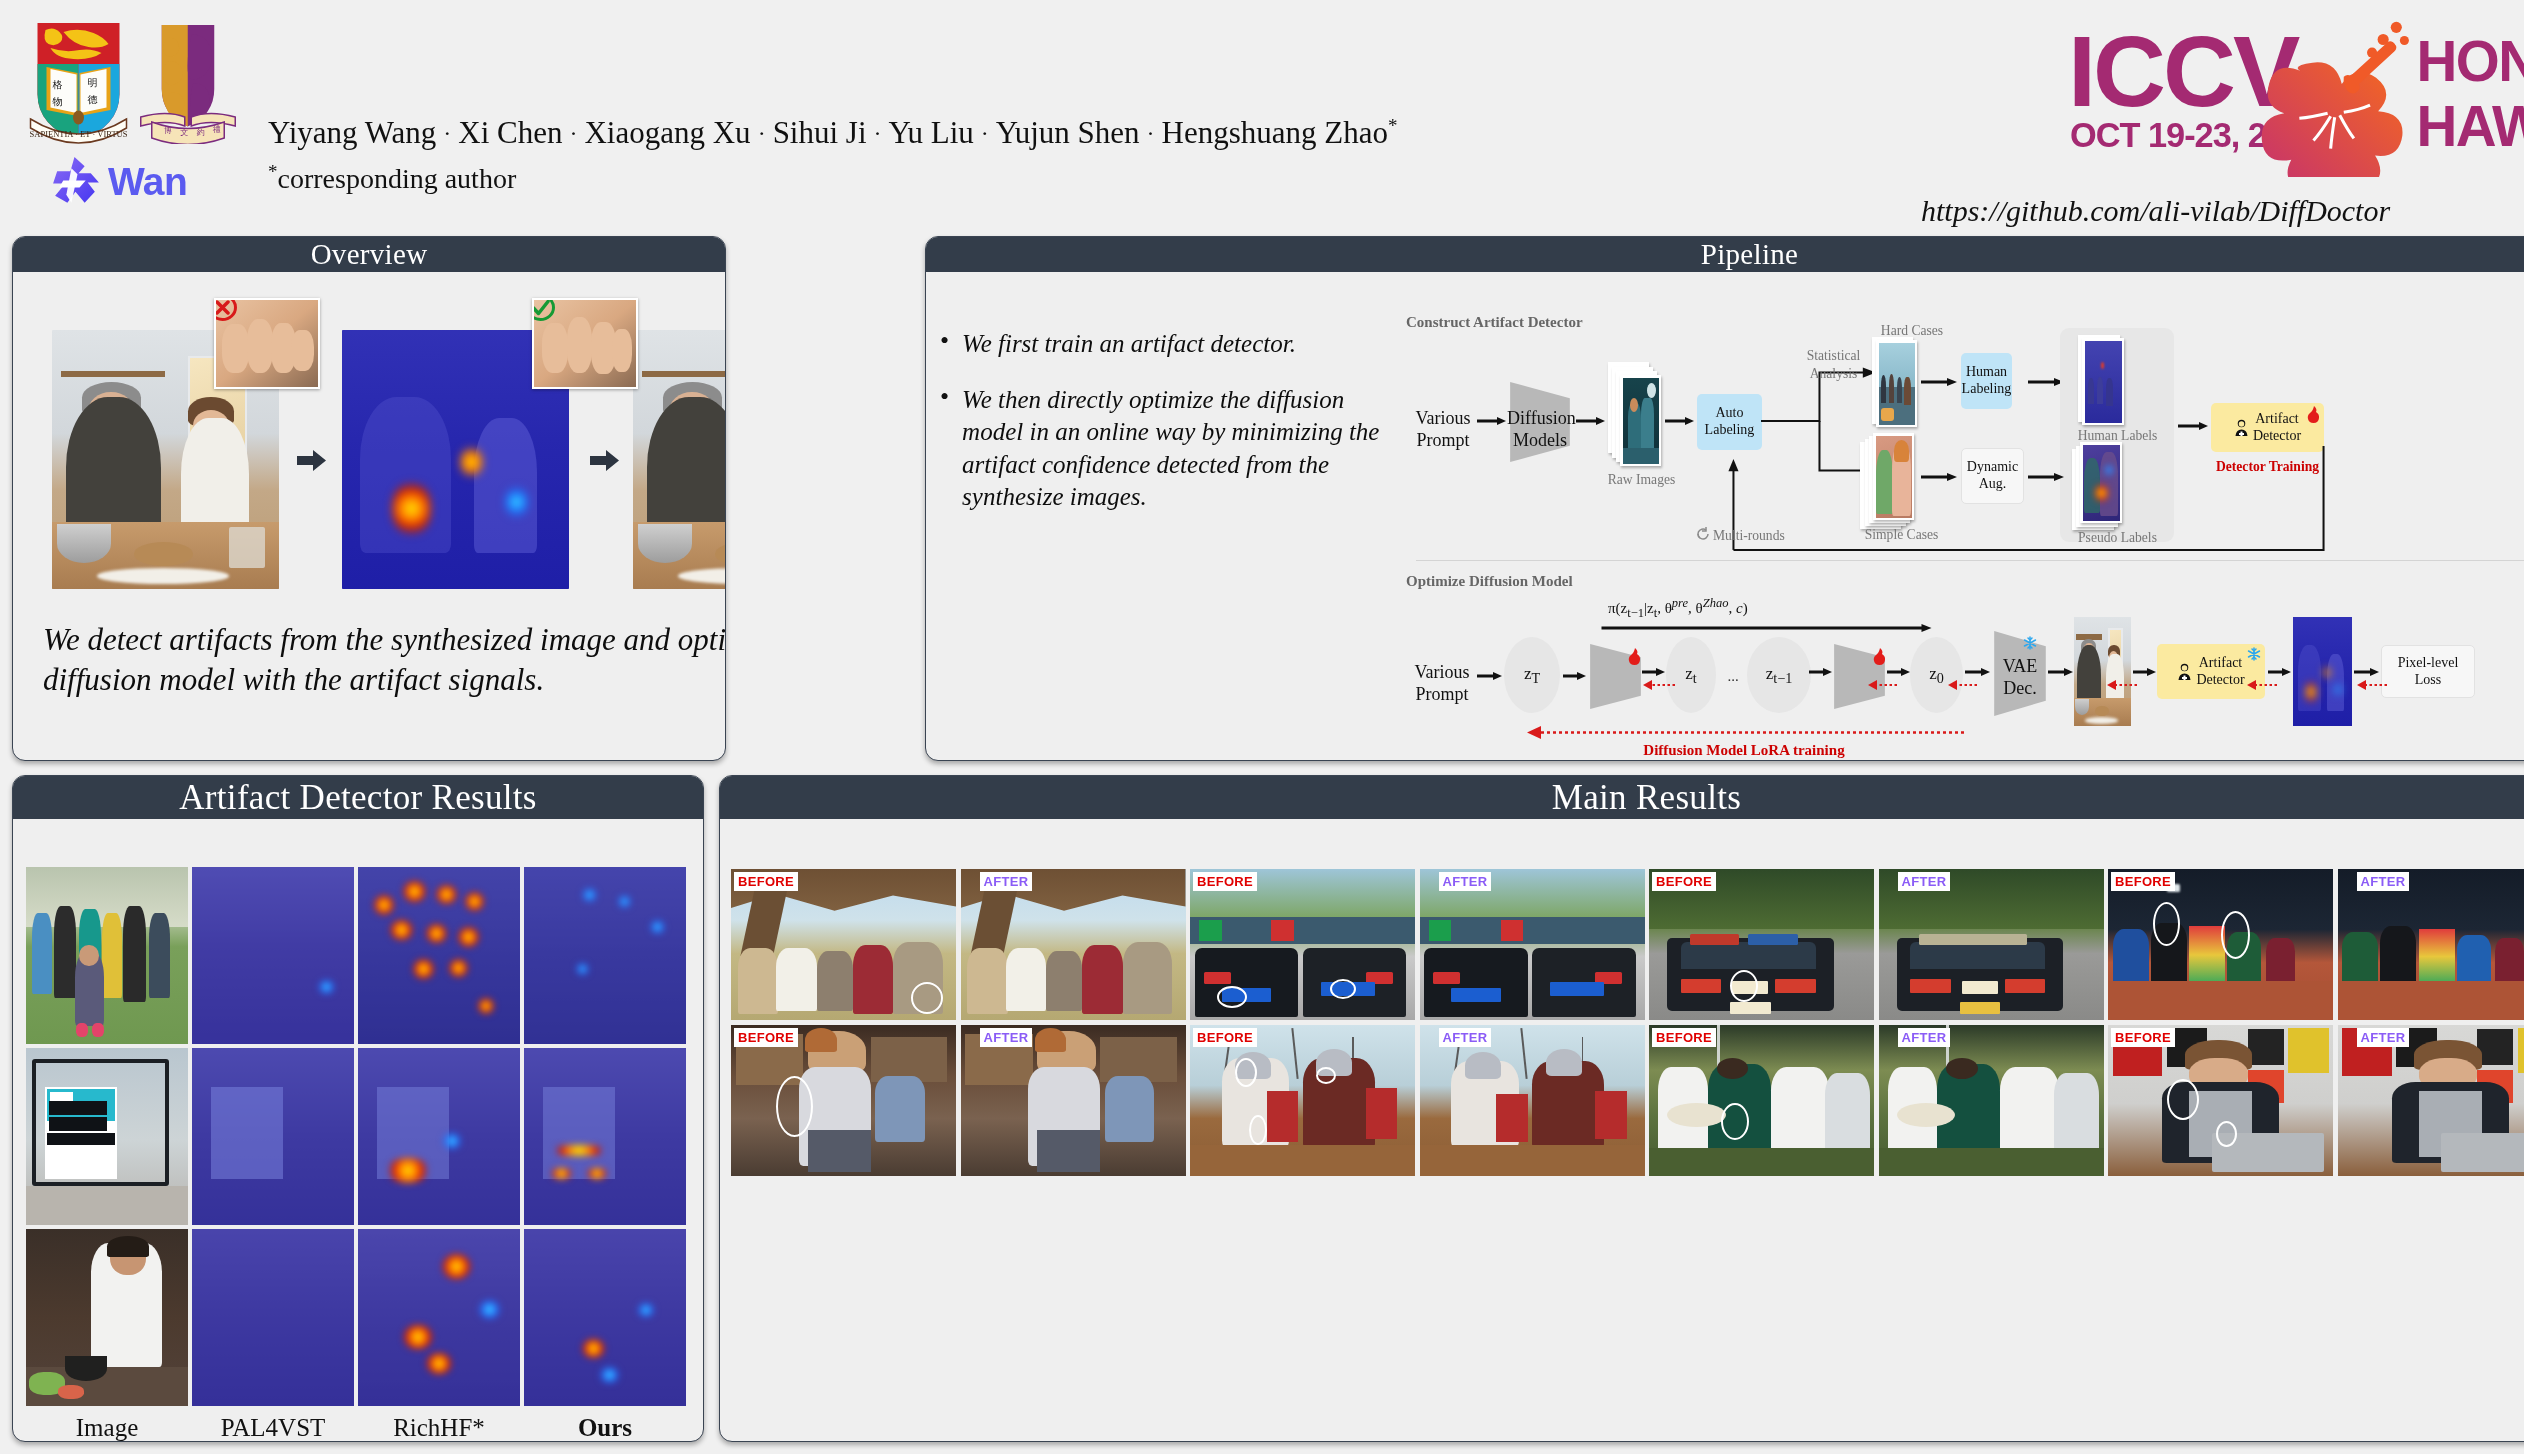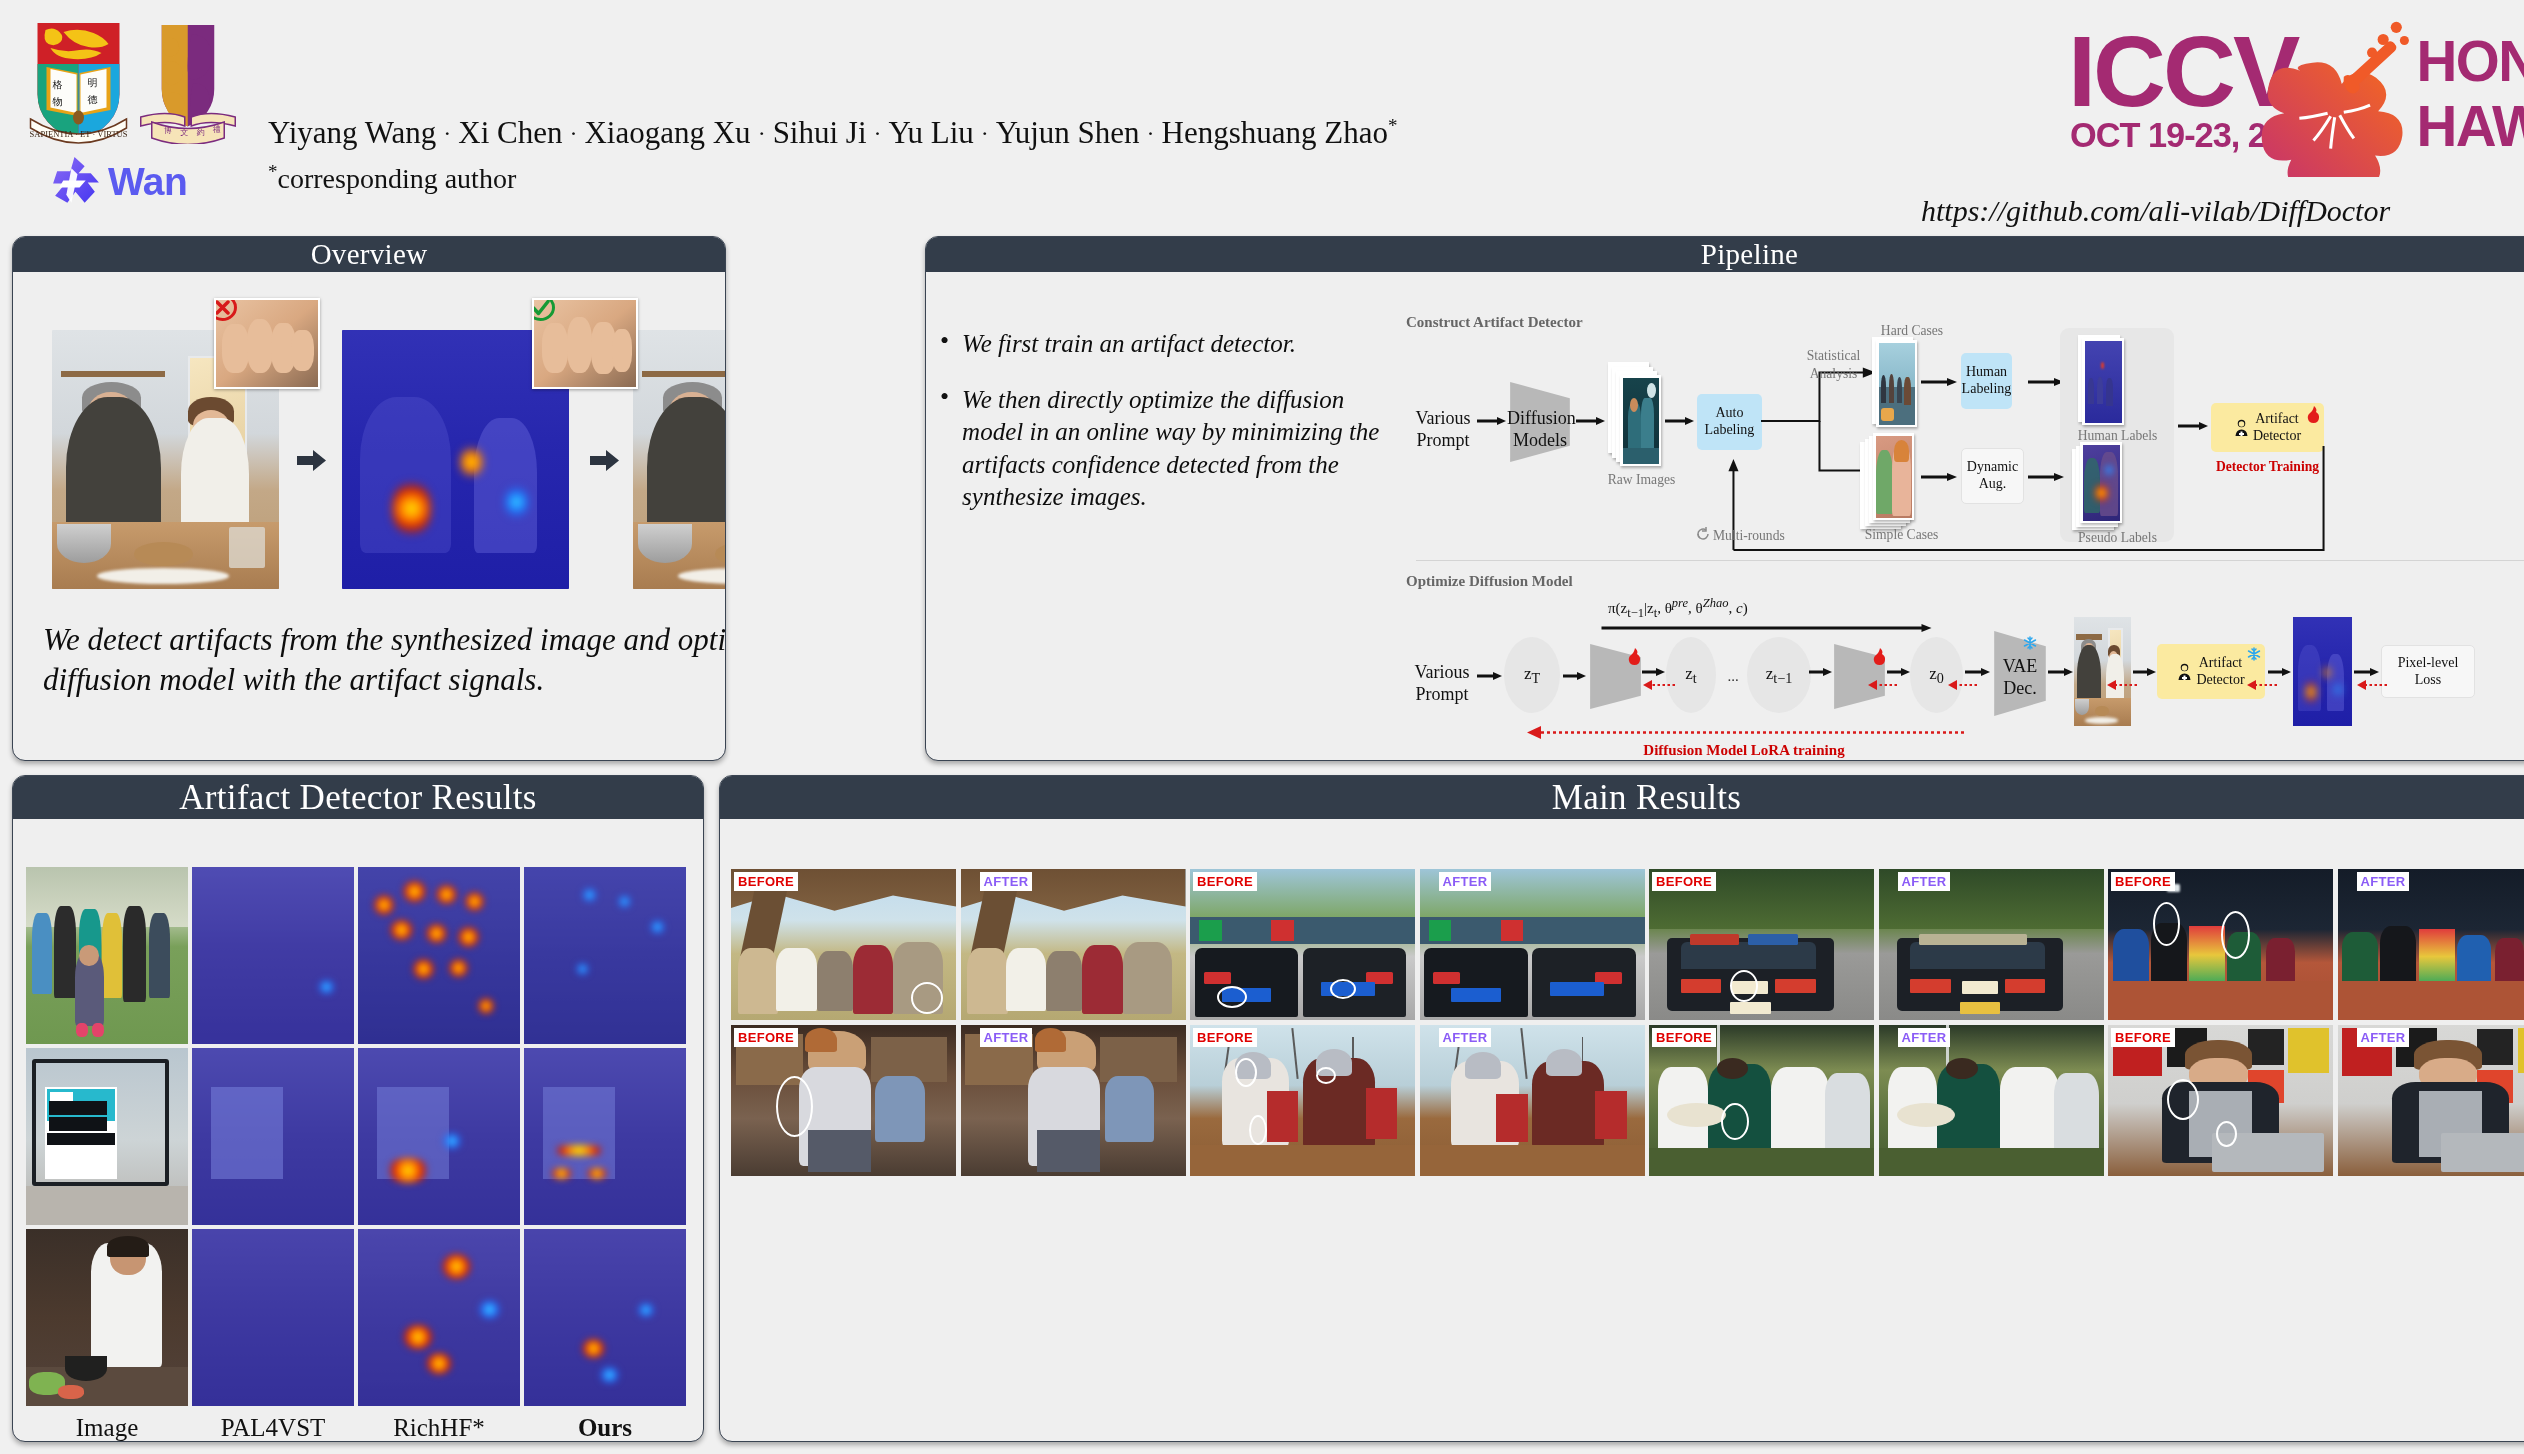--- a/index.html
+++ b/index.html
@@ -404,21 +404,21 @@
     <div class="panel-head">Pipeline</div>
     <div class="panel-body">
 
       <div class="pl-left">
         <div class="pl-bullet">
           <span class="dotb">•</span>
           <span class="txt">We first train an artifact detector.</span>
         </div>
         <div class="pl-bullet">
           <span class="dotb">•</span>
-          <span class="txt">We then directly optimize the diffusion model in an online way by minimizing the artifacts confidence detected from the synthesize images.</span>
+          <span class="txt">We then directly optimize the diffusion model in an online way by minimizing the artifact confidence detected from the synthesize images.</span>
         </div>
       </div>
 
       <div class="diagram">
 
         <div class="dgm-title" style="left:0px; top:0px;">Construct Artifact Detector</div>
 
         <div class="dgm-text" style="left:4px; top:94px; width:66px;">Various<br>Prompt</div>
 
         <svg style="position:absolute;left:71px;top:102px;width:29px;height:10px" viewBox="0 0 58 20">

